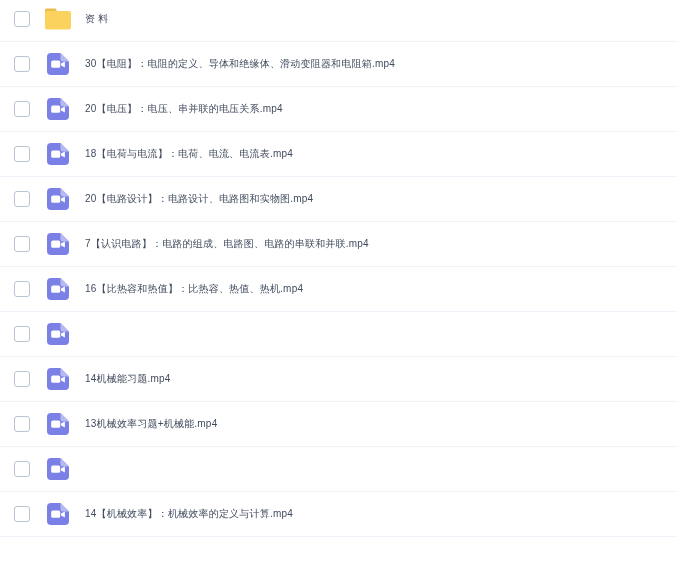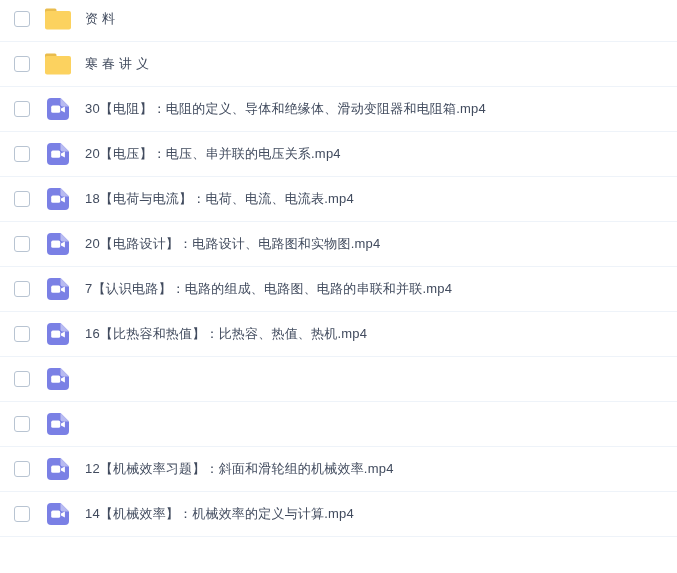--- a/index.html
+++ b/index.html
@@ -42,21 +42,21 @@
   }
   .icon-box{
     width:28px;height:24px;
     flex:0 0 28px;
     display:flex;
     align-items:center;
     justify-content:center;
     margin-right:13px;
   }
   .row-label{
-    font-size:13px;
+    font-size:10px;
     color:var(--text);
     white-space:nowrap;
     overflow:hidden;
     letter-spacing:0.2px;
   }
 </style>
 </head>
 <body>
 
 <div class="file-list" id="file-list">
@@ -65,31 +65,20 @@
     <span class="icon-box">
       <svg class="icon-folder" width="28" height="24" viewBox="0 0 28 24" aria-hidden="true">
         <rect x="1" y="1.5" width="11.5" height="7" rx="1.5" fill="var(--folder-tab)"></rect>
         <rect x="1" y="4" width="26" height="18.5" rx="2" fill="var(--folder-body)"></rect>
       </svg>
 
     </span>
     <span class="row-label">资 料</span>
   </div>
 
-  <div class="row">
-    <span class="checkbox"></span>
-    <span class="icon-box">
-      <svg class="icon-folder" width="28" height="24" viewBox="0 0 28 24" aria-hidden="true">
-        <rect x="1" y="1.5" width="11.5" height="7" rx="1.5" fill="var(--folder-tab)"></rect>
-        <rect x="1" y="4" width="26" height="18.5" rx="2" fill="var(--folder-body)"></rect>
-      </svg>
-
-    </span>
-    <span class="row-label">寒 春 讲 义</span>
-  </div>
 
   <div class="row">
     <span class="checkbox"></span>
     <span class="icon-box">
 
       <svg class="icon-video" width="22" height="22" viewBox="0 0 22 22" aria-hidden="true">
         <path d="M0 4 A4 4 0 0 1 4 0 H13.5 L22 8.5 V18 A4 4 0 0 1 18 22 H4 A4 4 0 0 1 0 18 Z" fill="var(--video-primary)"></path>
         <path d="M13.5 0 L22 8.5 H15.5 A2 2 0 0 1 13.5 6.5 Z" fill="var(--video-fold)"></path>
         <rect x="4.2" y="7.6" width="9" height="7.2" rx="1.6" fill="#FFFFFF"></rect>
         <path d="M14 10.6 L17.9 8.4 V14.6 L14 12.4 Z" fill="#FFFFFF"></path>
@@ -174,46 +163,59 @@
 
       <svg class="icon-video" width="22" height="22" viewBox="0 0 22 22" aria-hidden="true">
         <path d="M0 4 A4 4 0 0 1 4 0 H13.5 L22 8.5 V18 A4 4 0 0 1 18 22 H4 A4 4 0 0 1 0 18 Z" fill="var(--video-primary)"></path>
         <path d="M13.5 0 L22 8.5 H15.5 A2 2 0 0 1 13.5 6.5 Z" fill="var(--video-fold)"></path>
         <rect x="4.2" y="7.6" width="9" height="7.2" rx="1.6" fill="#FFFFFF"></rect>
         <path d="M14 10.6 L17.9 8.4 V14.6 L14 12.4 Z" fill="#FFFFFF"></path>
       </svg>
     </span>
   </div>
 
-
-  <div class="row">
-    <span class="checkbox"></span>
-    <span class="icon-box">
-
-      <svg class="icon-video" width="22" height="22" viewBox="0 0 22 22" aria-hidden="true">
-        <path d="M0 4 A4 4 0 0 1 4 0 H13.5 L22 8.5 V18 A4 4 0 0 1 18 22 H4 A4 4 0 0 1 0 18 Z" fill="var(--video-primary)"></path>
-        <path d="M13.5 0 L22 8.5 H15.5 A2 2 0 0 1 13.5 6.5 Z" fill="var(--video-fold)"></path>
-        <rect x="4.2" y="7.6" width="9" height="7.2" rx="1.6" fill="#FFFFFF"></rect>
-        <path d="M14 10.6 L17.9 8.4 V14.6 L14 12.4 Z" fill="#FFFFFF"></path>
-      </svg>
-    </span>
-  </div>
-
-  <div class="row">
-    <span class="checkbox"></span>
-    <span class="icon-box">
-
-      <svg class="icon-video" width="22" height="22" viewBox="0 0 22 22" aria-hidden="true">
-        <path d="M0 4 A4 4 0 0 1 4 0 H13.5 L22 8.5 V18 A4 4 0 0 1 18 22 H4 A4 4 0 0 1 0 18 Z" fill="var(--video-primary)"></path>
-        <path d="M13.5 0 L22 8.5 H15.5 A2 2 0 0 1 13.5 6.5 Z" fill="var(--video-fold)"></path>
-        <rect x="4.2" y="7.6" width="9" height="7.2" rx="1.6" fill="#FFFFFF"></rect>
-        <path d="M14 10.6 L17.9 8.4 V14.6 L14 12.4 Z" fill="#FFFFFF"></path>
-      </svg>
-    </span>
-    <span class="row-label">12【机械效率习题】：斜面和滑轮组的机械效率.mp4</span>
+  <div class="row">
+    <span class="checkbox"></span>
+    <span class="icon-box">
+
+      <svg class="icon-video" width="22" height="22" viewBox="0 0 22 22" aria-hidden="true">
+        <path d="M0 4 A4 4 0 0 1 4 0 H13.5 L22 8.5 V18 A4 4 0 0 1 18 22 H4 A4 4 0 0 1 0 18 Z" fill="var(--video-primary)"></path>
+        <path d="M13.5 0 L22 8.5 H15.5 A2 2 0 0 1 13.5 6.5 Z" fill="var(--video-fold)"></path>
+        <rect x="4.2" y="7.6" width="9" height="7.2" rx="1.6" fill="#FFFFFF"></rect>
+        <path d="M14 10.6 L17.9 8.4 V14.6 L14 12.4 Z" fill="#FFFFFF"></path>
+      </svg>
+    </span>
+    <span class="row-label">14机械能习题.mp4</span>
+  </div>
+
+  <div class="row">
+    <span class="checkbox"></span>
+    <span class="icon-box">
+
+      <svg class="icon-video" width="22" height="22" viewBox="0 0 22 22" aria-hidden="true">
+        <path d="M0 4 A4 4 0 0 1 4 0 H13.5 L22 8.5 V18 A4 4 0 0 1 18 22 H4 A4 4 0 0 1 0 18 Z" fill="var(--video-primary)"></path>
+        <path d="M13.5 0 L22 8.5 H15.5 A2 2 0 0 1 13.5 6.5 Z" fill="var(--video-fold)"></path>
+        <rect x="4.2" y="7.6" width="9" height="7.2" rx="1.6" fill="#FFFFFF"></rect>
+        <path d="M14 10.6 L17.9 8.4 V14.6 L14 12.4 Z" fill="#FFFFFF"></path>
+      </svg>
+    </span>
+    <span class="row-label">13机械效率习题+机械能.mp4</span>
+  </div>
+
+  <div class="row">
+    <span class="checkbox"></span>
+    <span class="icon-box">
+
+      <svg class="icon-video" width="22" height="22" viewBox="0 0 22 22" aria-hidden="true">
+        <path d="M0 4 A4 4 0 0 1 4 0 H13.5 L22 8.5 V18 A4 4 0 0 1 18 22 H4 A4 4 0 0 1 0 18 Z" fill="var(--video-primary)"></path>
+        <path d="M13.5 0 L22 8.5 H15.5 A2 2 0 0 1 13.5 6.5 Z" fill="var(--video-fold)"></path>
+        <rect x="4.2" y="7.6" width="9" height="7.2" rx="1.6" fill="#FFFFFF"></rect>
+        <path d="M14 10.6 L17.9 8.4 V14.6 L14 12.4 Z" fill="#FFFFFF"></path>
+      </svg>
+    </span>
   </div>
 
   <div class="row">
     <span class="checkbox"></span>
     <span class="icon-box">
 
       <svg class="icon-video" width="22" height="22" viewBox="0 0 22 22" aria-hidden="true">
         <path d="M0 4 A4 4 0 0 1 4 0 H13.5 L22 8.5 V18 A4 4 0 0 1 18 22 H4 A4 4 0 0 1 0 18 Z" fill="var(--video-primary)"></path>
         <path d="M13.5 0 L22 8.5 H15.5 A2 2 0 0 1 13.5 6.5 Z" fill="var(--video-fold)"></path>
         <rect x="4.2" y="7.6" width="9" height="7.2" rx="1.6" fill="#FFFFFF"></rect>

